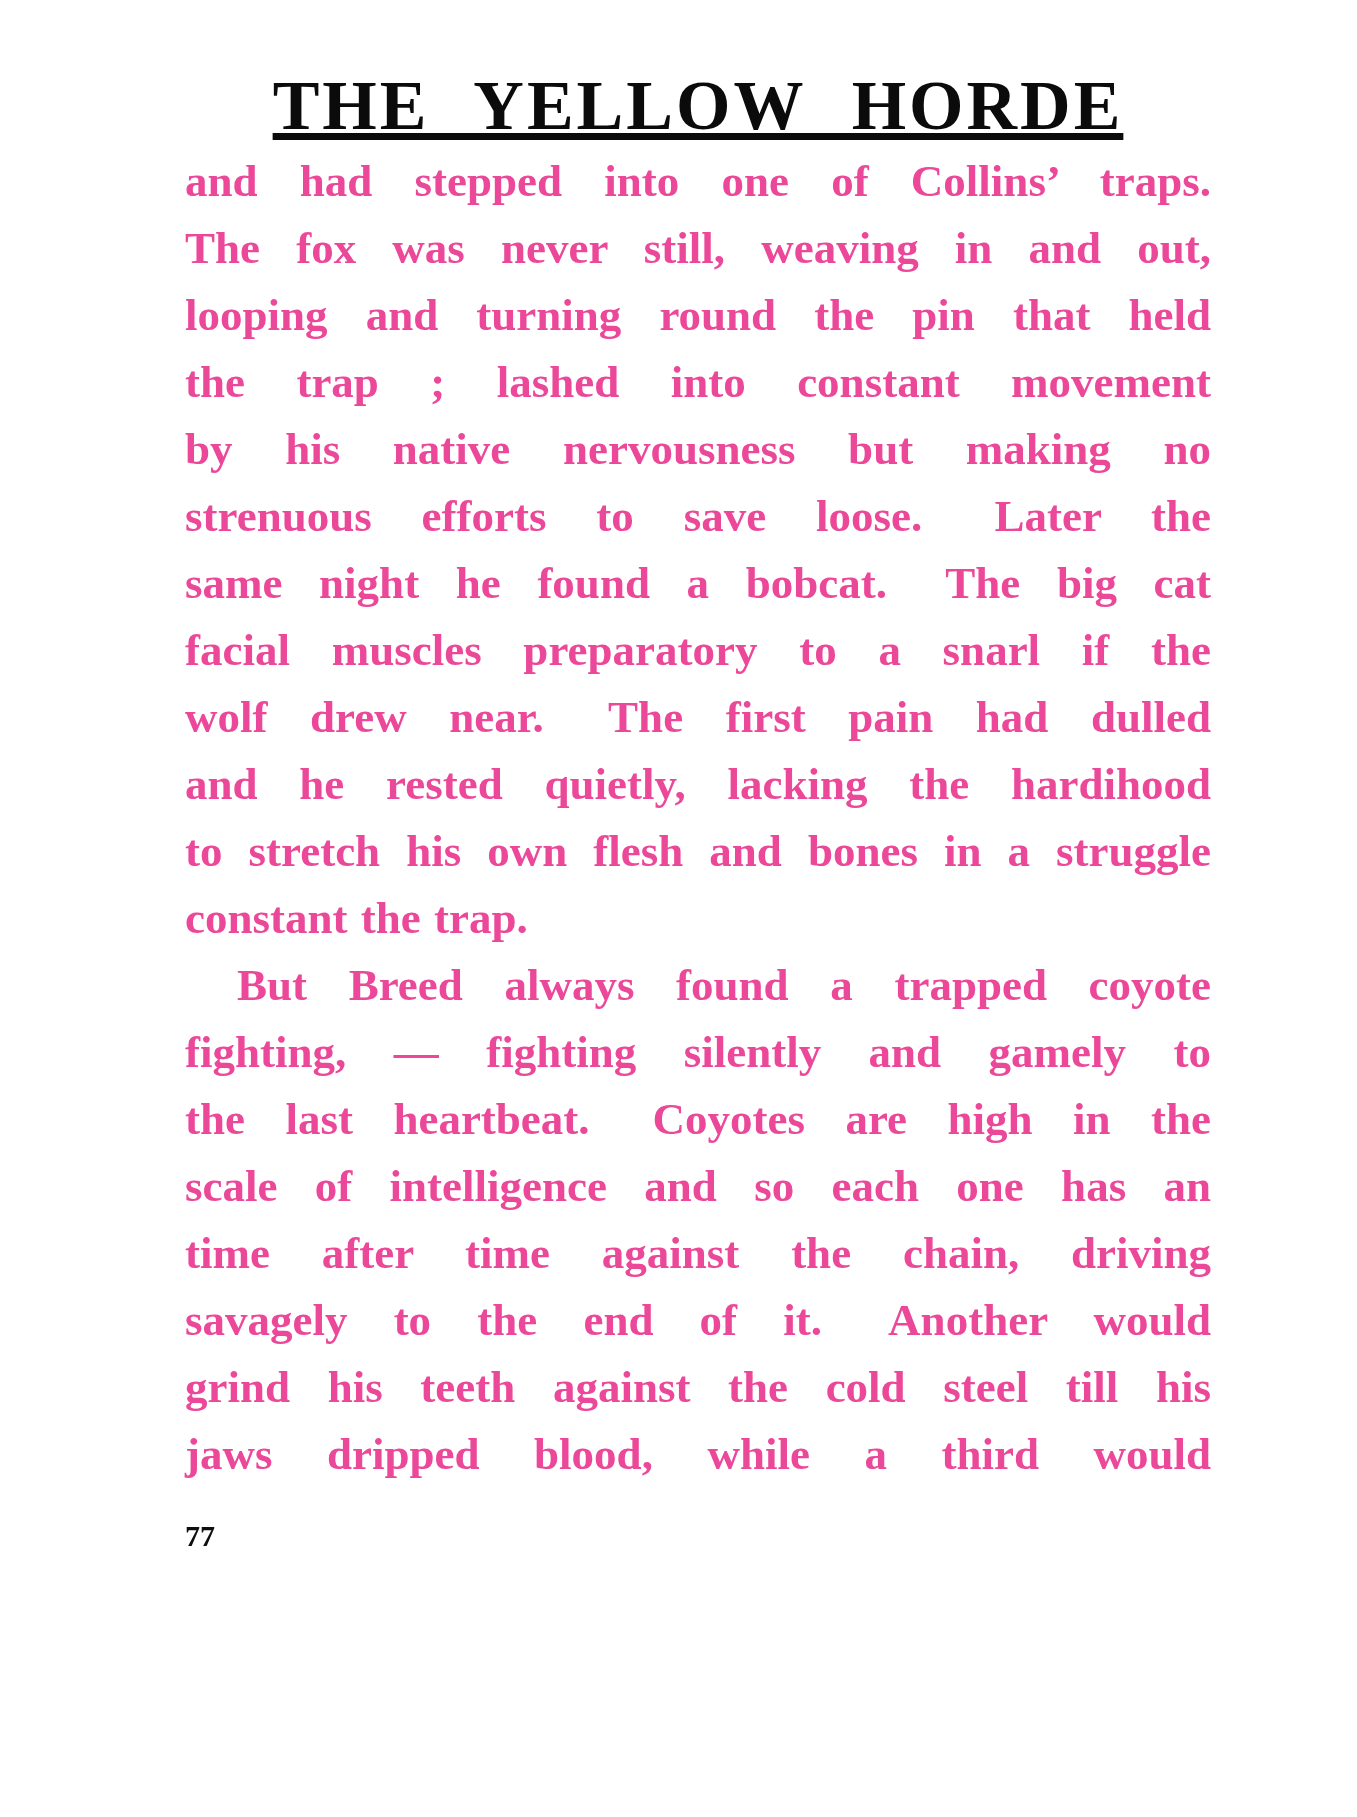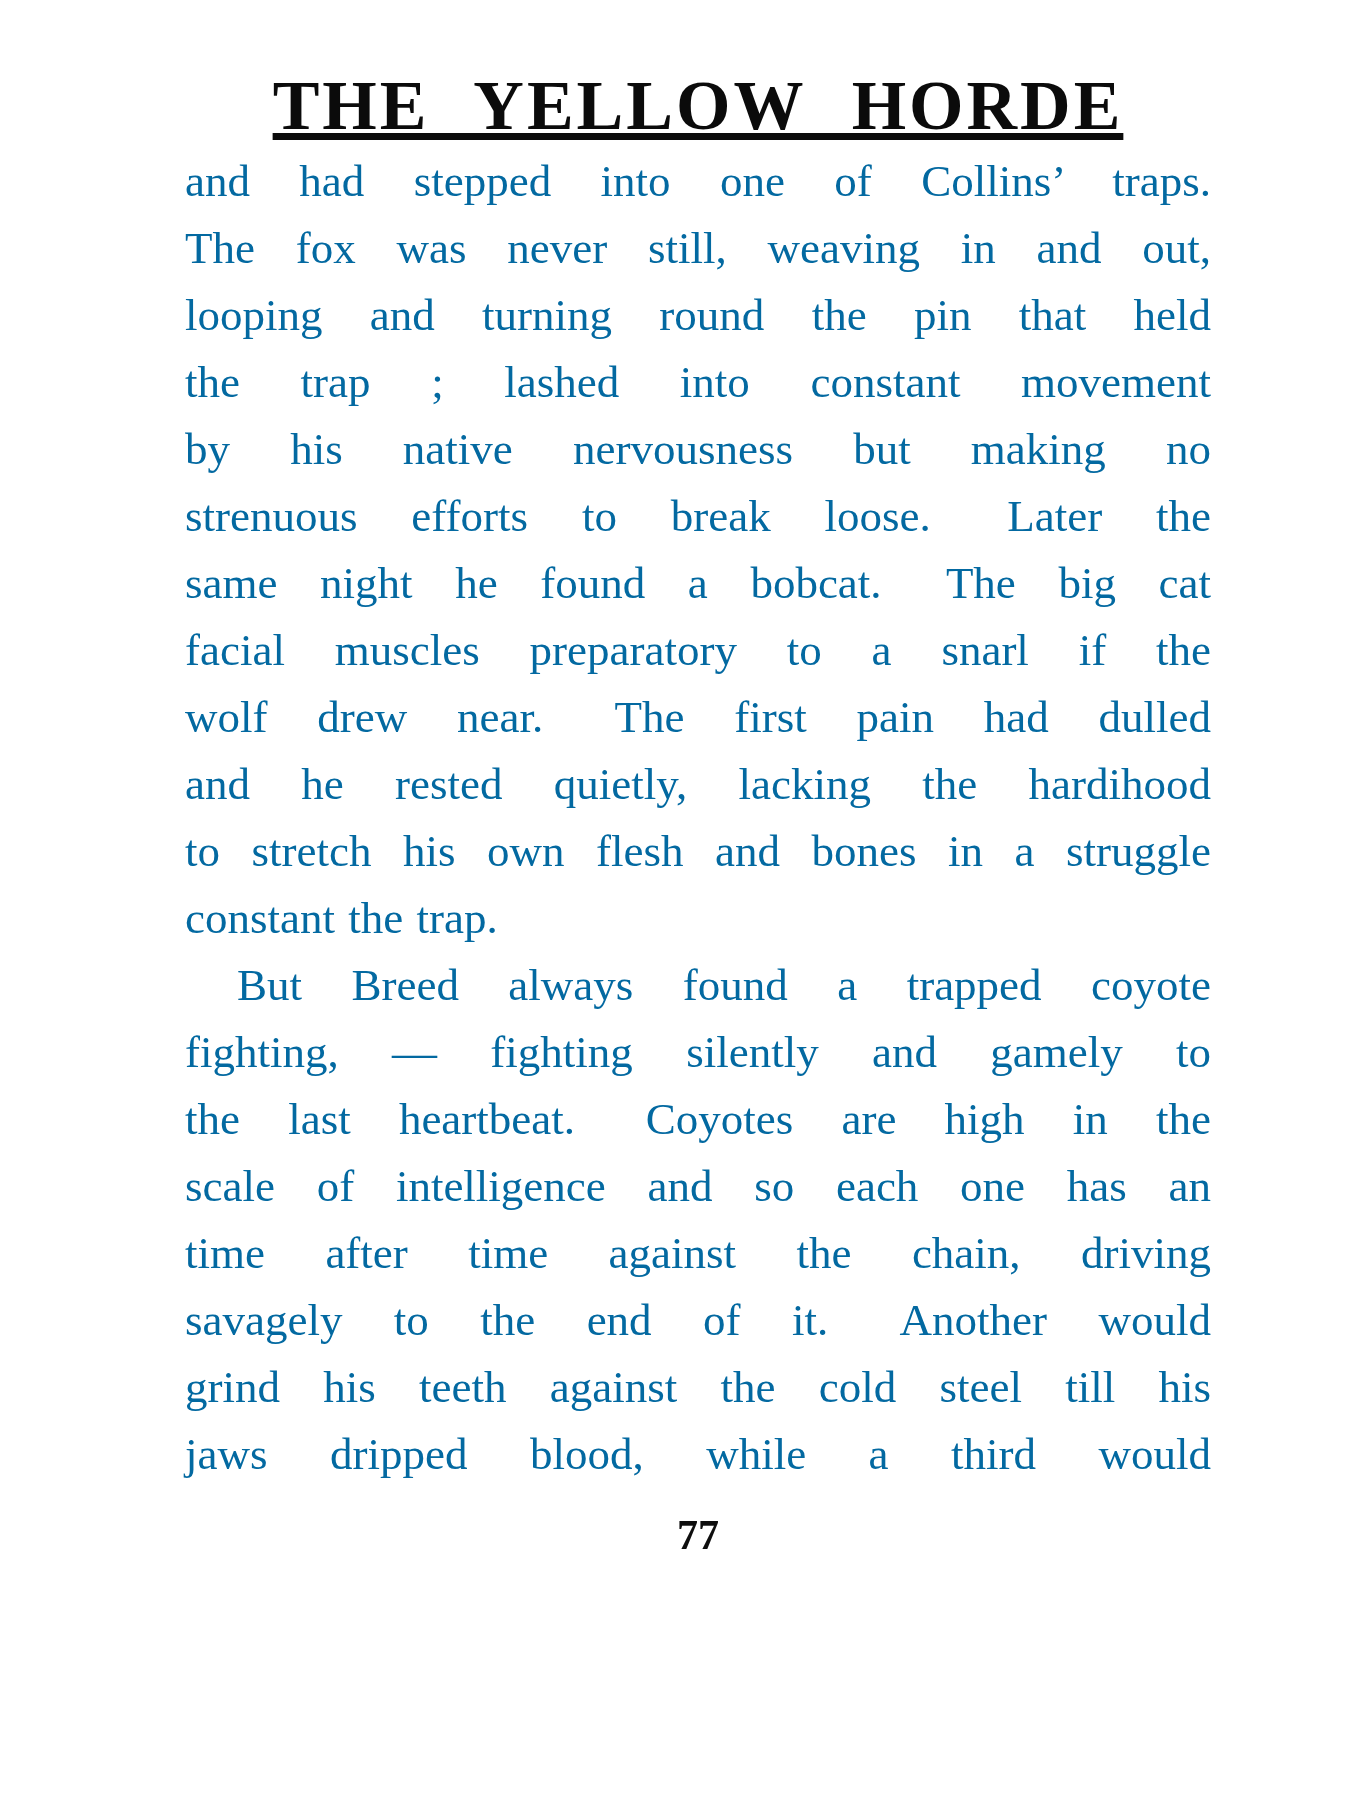--- a/index.html
+++ b/index.html
@@ -36,60 +36,60 @@
     text-align: center;
     color: #0b0b0b;
     white-space: nowrap;
     text-decoration: underline;
   }
   .para {
     margin: 0;
   }
   .line {
     font-family: "Liberation Serif", serif;
-    font-weight: 400;
+    font-weight: 700;
     font-size: 45px;
     line-height: 67px;
-    color: #0369a1;
+    color: #ec4899;
     text-align: justify;
     text-align-last: justify;
     word-spacing: 2px;
   }
   .line.lastline {
     text-align: left;
     text-align-last: left;
   }
   .line.indent {
     text-indent: 52px;
   }
   .folio {
     margin-top: 14px;
     font-family: "Liberation Serif", serif;
     font-weight: 700;
-    font-size: 42px;
+    font-size: 30px;
     line-height: 67px;
-    text-align: center;
+    text-align: left;
     color: #0e0e0e;
   }
 </style>
 </head>
 <body>
 
 <div class="page">
   <div class="column">
 
     <h1 class="title">THE YELLOW HORDE</h1>
 
     <div class="para">
       <div class="line">and had stepped into one of Collins’ traps.</div>
       <div class="line">The fox was never still, weaving in and out,</div>
       <div class="line">looping and turning round the pin that held</div>
       <div class="line">the trap ; lashed into constant movement</div>
       <div class="line">by his native nervousness but making no</div>
-      <div class="line">strenuous efforts to break loose.  Later the</div>
+      <div class="line">strenuous efforts to save loose.  Later the</div>
       <div class="line">same night he found a bobcat.  The big cat</div>
       <div class="line">facial muscles preparatory to a snarl if the</div>
       <div class="line">wolf drew near.  The first pain had dulled</div>
       <div class="line">and he rested quietly, lacking the hardihood</div>
       <div class="line">to stretch his own flesh and bones in a struggle</div>
       <div class="line lastline">constant the trap.</div>
     </div>
 
     <div class="para">
       <div class="line indent">But Breed always found a trapped coyote</div>

